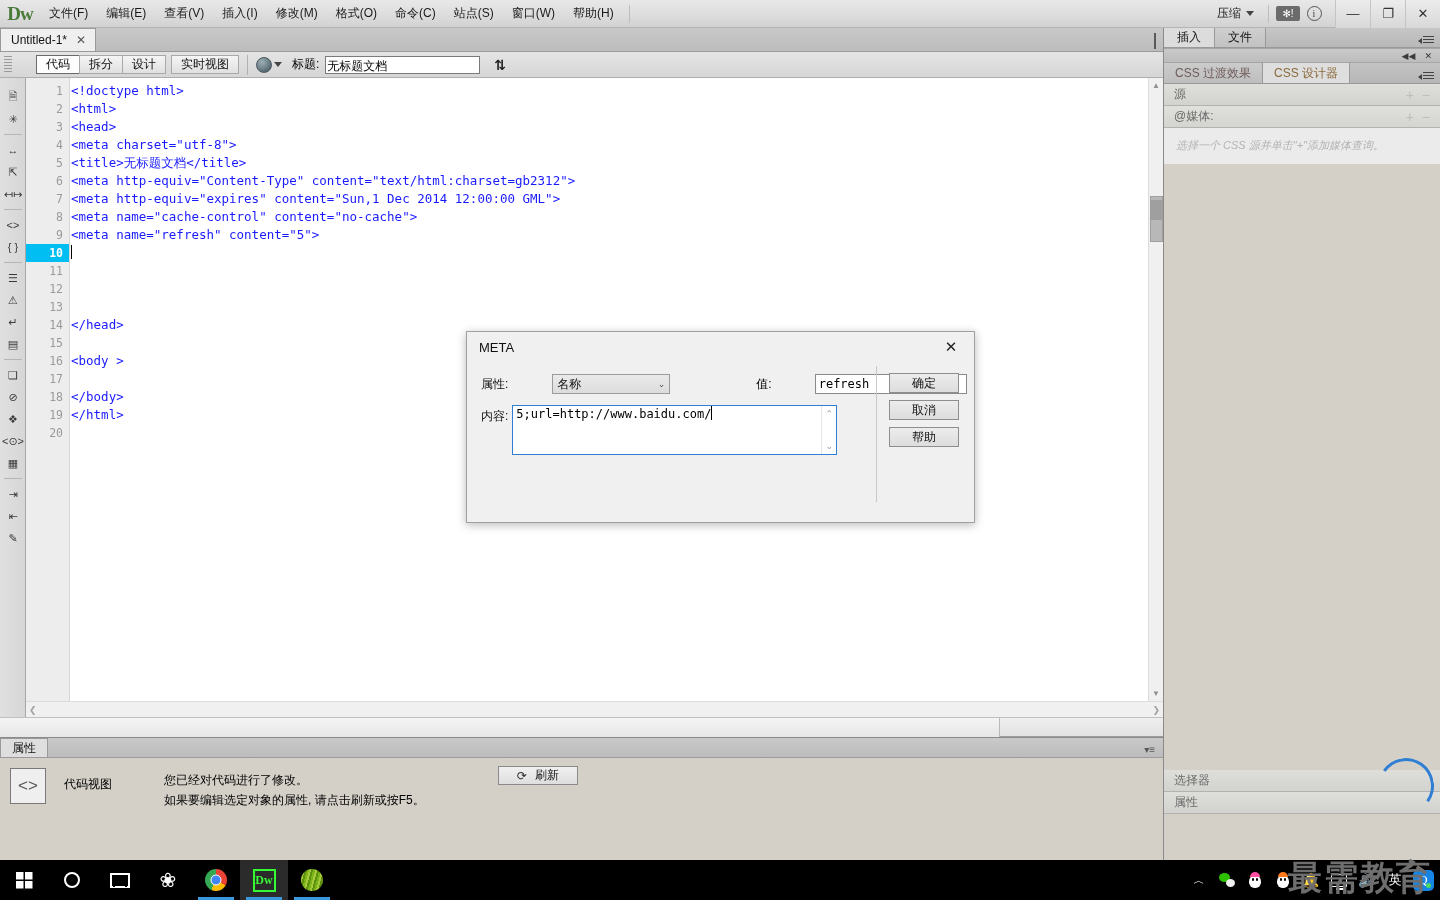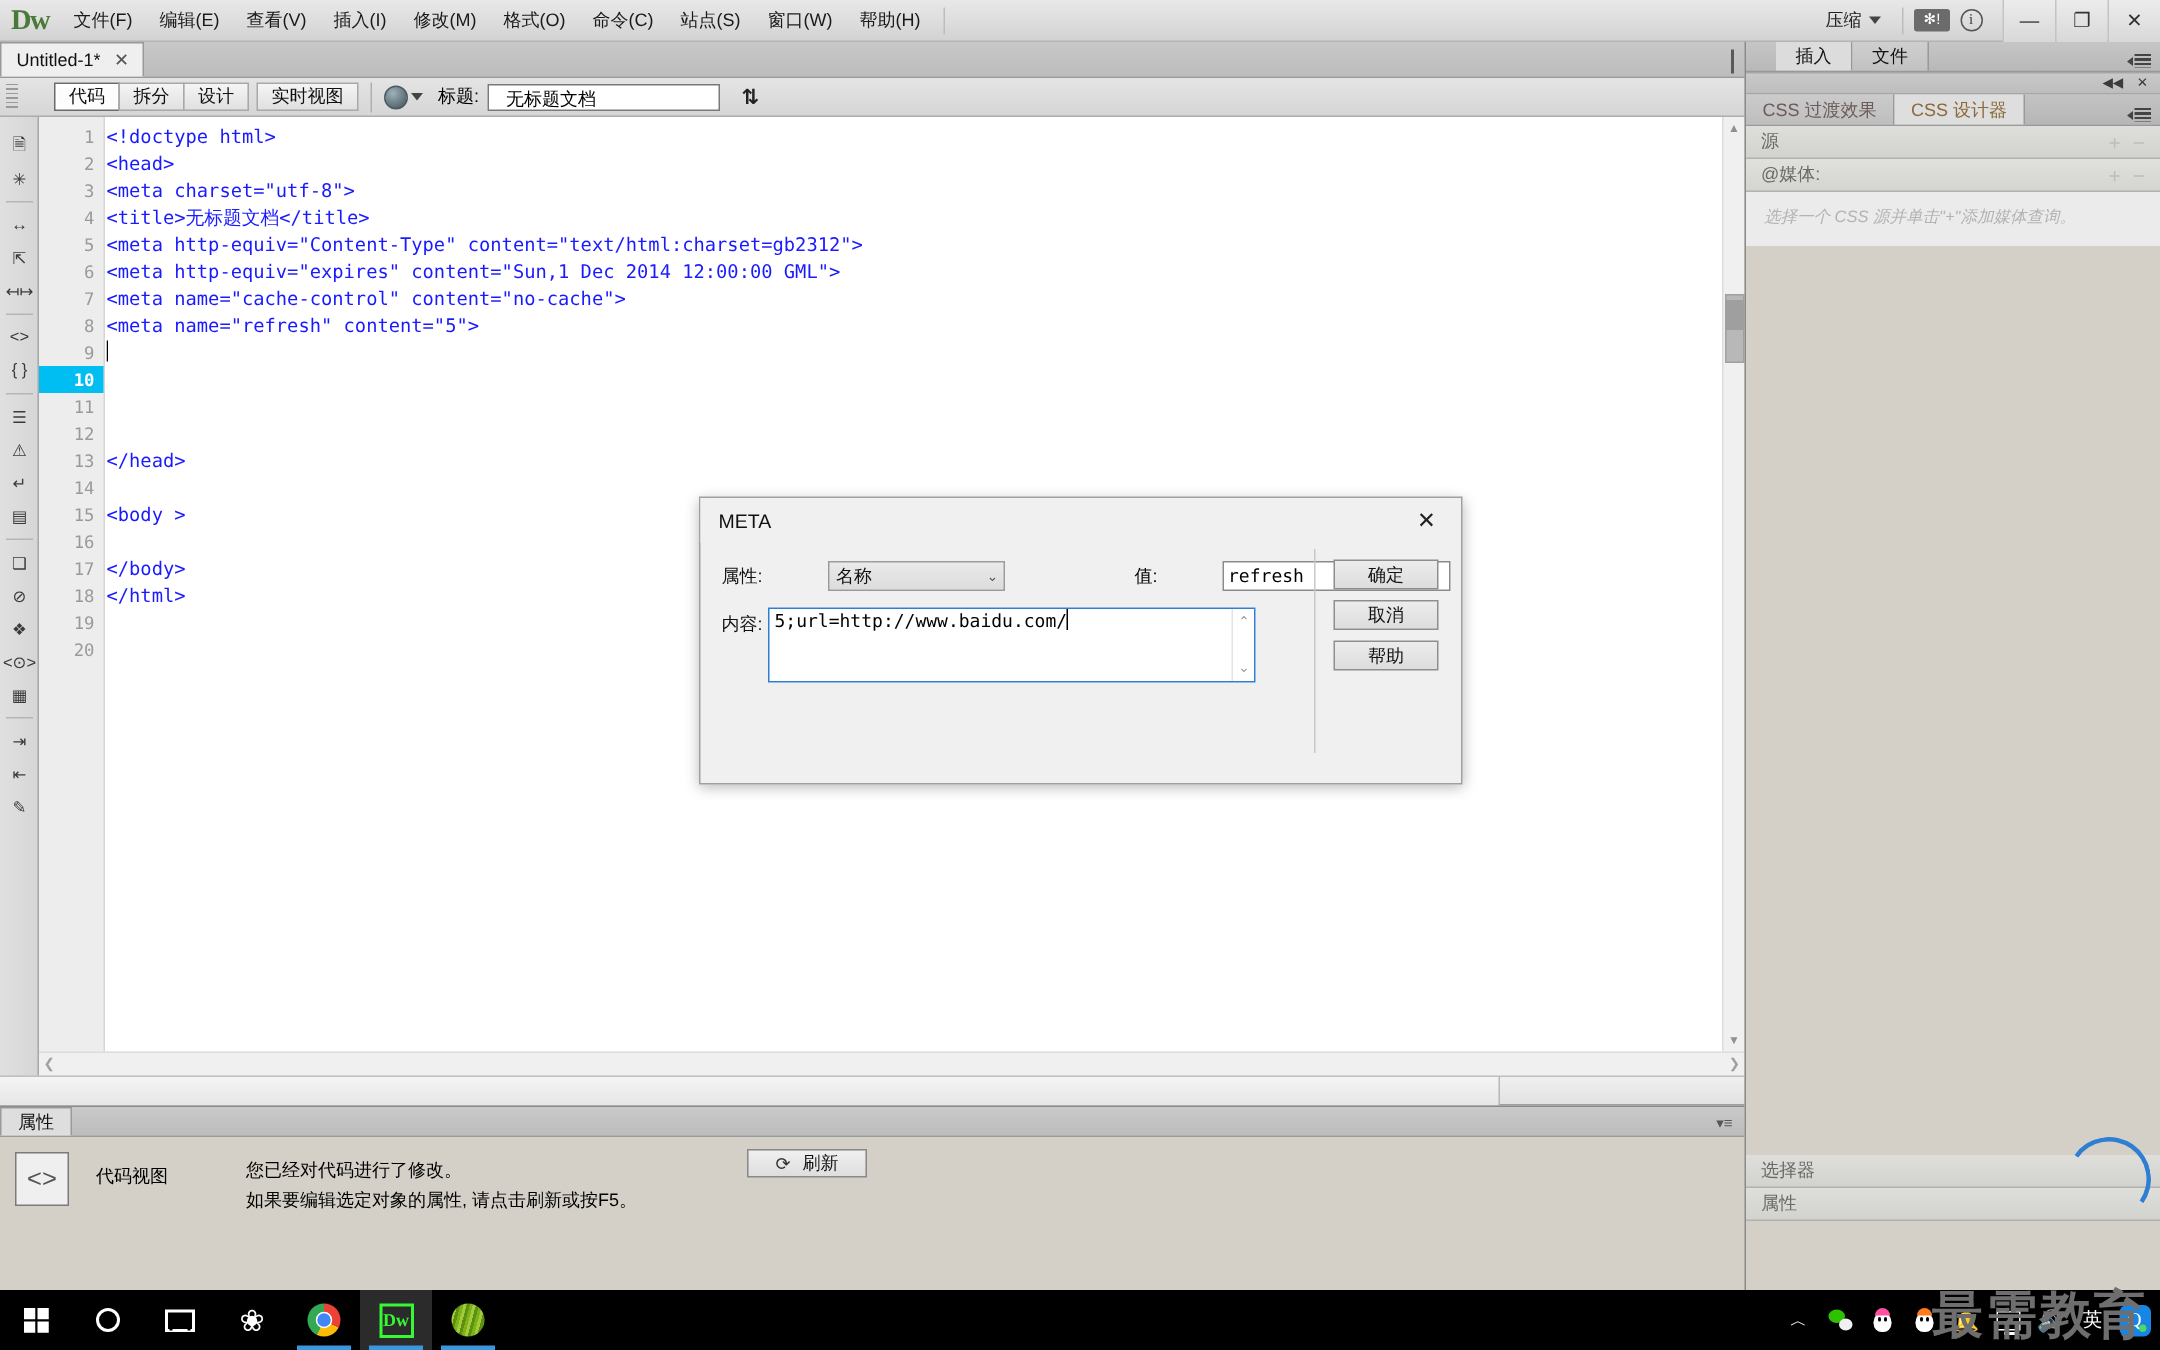--- a/index.html
+++ b/index.html
@@ -94,21 +94,21 @@
   .vbtn.spaced { margin-left:6px; margin-right:0; }
   .vb-sep { width:1px;height:20px;background:#b0b0b0;margin:0 8px; }
   .globe-ico {
     width:16px;height:16px;border-radius:50%;
     background:radial-gradient(circle at 35% 30%,#9fb0b8,#5b6d75 70%,#3e4a50);
     border:1px solid #4b5a60; margin-right:2px;
   }
   .title-label { font-size:12px; margin:0 6px 0 10px; }
   .title-input {
     width:155px;height:18px;background:#fff;border:1px solid #7a7a7a;
-    font-size:12px; padding:1px 11px; font-family:Liberation Mono, monospace;
+    font-size:12px; padding:1px 1px; font-family:Liberation Mono, monospace;
   }
   .filemgmt {
     margin-left:14px;font-size:14px;font-weight:bold;color:#222;letter-spacing:-2px;
   }
 
   
   .lefttool {
     position:absolute; left:0; top:78px; width:26px; height:639px;
     background:linear-gradient(to right,#e0e0e0,#d6d6d6);
     border-right:1px solid #a8a8a8;
@@ -207,21 +207,21 @@
   }
   .refresh-ico { font-size:12px; color:#333; }
 
   
   .rightdock {
     position:absolute;left:1163px;top:28px;width:277px;height:832px;
     background:#d4d0c8; border-left:1px solid #8a8a8a;
   }
   .panel-tabrow {
     height:20px;background:linear-gradient(to bottom,#c6c6c6,#b8b8b8);
-    border-bottom:1px solid #999; display:flex;align-items:flex-end;padding-left:20px;
+    border-bottom:1px solid #999; display:flex;align-items:flex-end;
   }
   .ptab {
     height:19px;padding:0 13px;font-size:12px;color:#111;
     background:linear-gradient(to bottom,#cfcfcf,#c2c2c2);
     border-right:1px solid #999;
     display:flex;align-items:center;
   }
   .ptab.active { background:#dcdcdc; }
   .panel-menu { margin-left:auto; padding:0 6px 2px 0; display:flex; align-items:center; gap:1px; }
   .hamburger {
@@ -528,20 +528,21 @@
         <div class="ln">16</div>
         <div class="ln">17</div>
         <div class="ln">18</div>
         <div class="ln">19</div>
         <div class="ln">20</div>
       </div>
     </div>
 
     <div class="codearea">
       <div class="cline">&lt;!doctype html&gt;</div>
+      <div class="cline">&lt;html&gt;</div>
       <div class="cline">&lt;head&gt;</div>
       <div class="cline">&lt;meta charset="utf-8"&gt;</div>
       <div class="cline">&lt;title&gt;无标题文档&lt;/title&gt;</div>
       <div class="cline">&lt;meta http-equiv="Content-Type" content="text/html:charset=gb2312"&gt;</div>
       <div class="cline">&lt;meta http-equiv="expires" content="Sun,1 Dec 2014 12:00:00 GML"&gt;</div>
       <div class="cline">&lt;meta name="cache-control" content="no-cache"&gt;</div>
       <div class="cline">&lt;meta name="refresh" content="5"&gt;</div>
       <div class="cline"><span class="caret-blink"></span></div>
       <div class="cline"></div>
       <div class="cline"></div>

